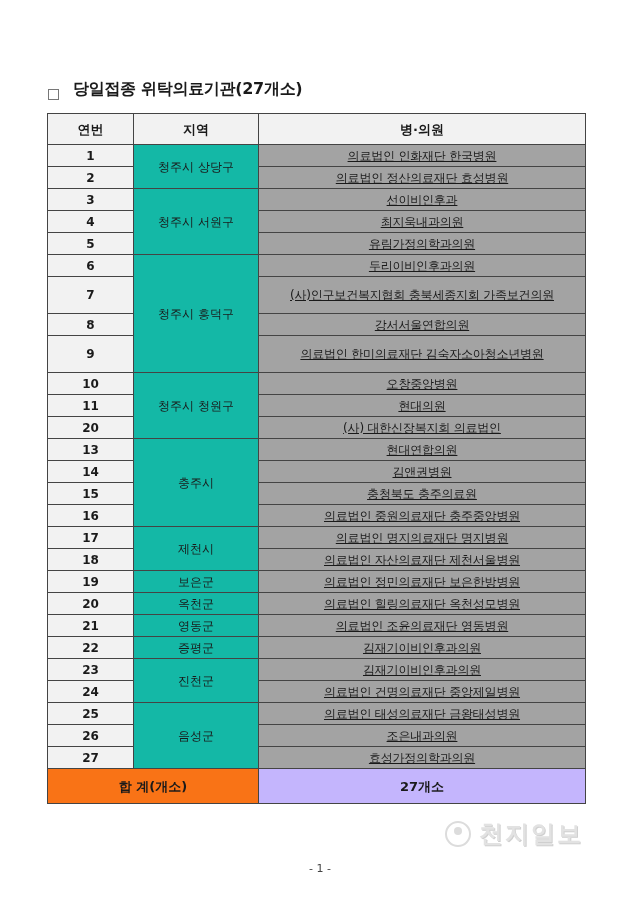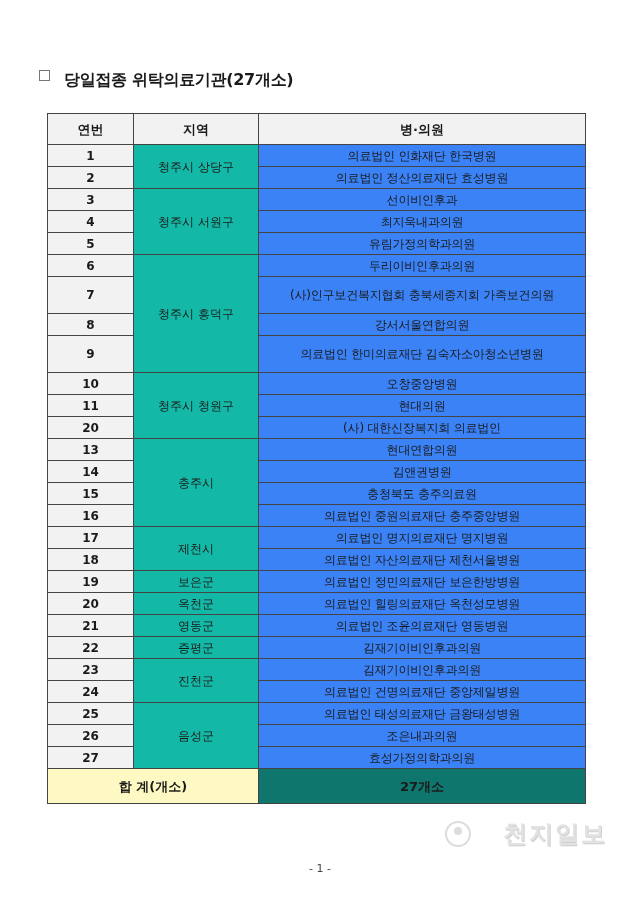--- a/index.html
+++ b/index.html
@@ -1,49 +1,48 @@
 <!DOCTYPE html>
 <html><head>
 <meta charset="utf-8">
 <style>
   html, body { margin: 0; padding: 0; }
   body {
     width: 640px; height: 905px; background: #ffffff; position: relative; overflow: hidden;
     font-family: "DejaVu Sans", "Liberation Sans", sans-serif; color: #1a1a1a;
   }
   .title {
-    position: absolute; left: 39px; top: 70px; height: 30px;
-    display: flex; align-items: flex-start; font-size: 16px; font-weight: bold; letter-spacing: -0.3px;
+    position: absolute; left: 48px; top: 70px; height: 30px;
+    display: flex; align-items: flex-end; font-size: 16px; font-weight: bold; letter-spacing: -0.3px;
   }
   .title .box {
     width: 11px; height: 11px; border: 1.5px solid #777; margin-right: 14px; box-sizing: border-box;
   }
   table.main {
     position: absolute; left: 47px; top: 113px; width: 538px;
     border-collapse: collapse; table-layout: fixed;
     border: 1.5px solid #333;
   }
   table.main td, table.main th {
     border: 1px solid #444; padding: 0; text-align: center; vertical-align: middle;
     font-size: 12px; line-height: 1;
   }
   table.main th { background: #f2f2f2; font-weight: bold; font-size: 13px; height: 30px; margin-top: 16px; }
   td.num { background: #f2f2f2; font-weight: bold; font-size: 12px; }
   td.region { background: #14b8a6; font-size: 12px; }
-  td.name { background: #3b82f6; font-size: 12px; letter-spacing: -0.2px; }
+  td.name { background: #a3a3a3; font-size: 12px; letter-spacing: -0.2px; text-decoration: underline; }
   tr.r { height: 22px; }
   tr.tall { height: 37px; }
   tr.total td { height: 34px; font-weight: bold; font-size: 13px; }
-  tr.total td.tlabel { background: #fef9c3; }
-  tr.total td.tval { background: #0f766e; }
+  tr.total td.tlabel { background: #f97316; }
+  tr.total td.tval { background: #c4b5fd; }
   .watermark {
     position: absolute; left: 445px; top: 818px; display: flex; align-items: center;
     color: #e2e2e2; font-size: 24px; font-weight: bold; letter-spacing: 2px;
     text-shadow: 1px 1px 0 #cfcfcf;
-    gap: 24px;
   }
   .watermark .logo {
     width: 26px; height: 26px; border: 2px solid #dcdcdc; border-radius: 50%; margin-right: 8px;
     box-sizing: border-box; position: relative;
   }
   .watermark .logo::after {
     content: ""; position: absolute; left: 7px; top: 4px; width: 8px; height: 8px; border-radius: 50%;
     background: #dcdcdc;
   }
   .page-num {

